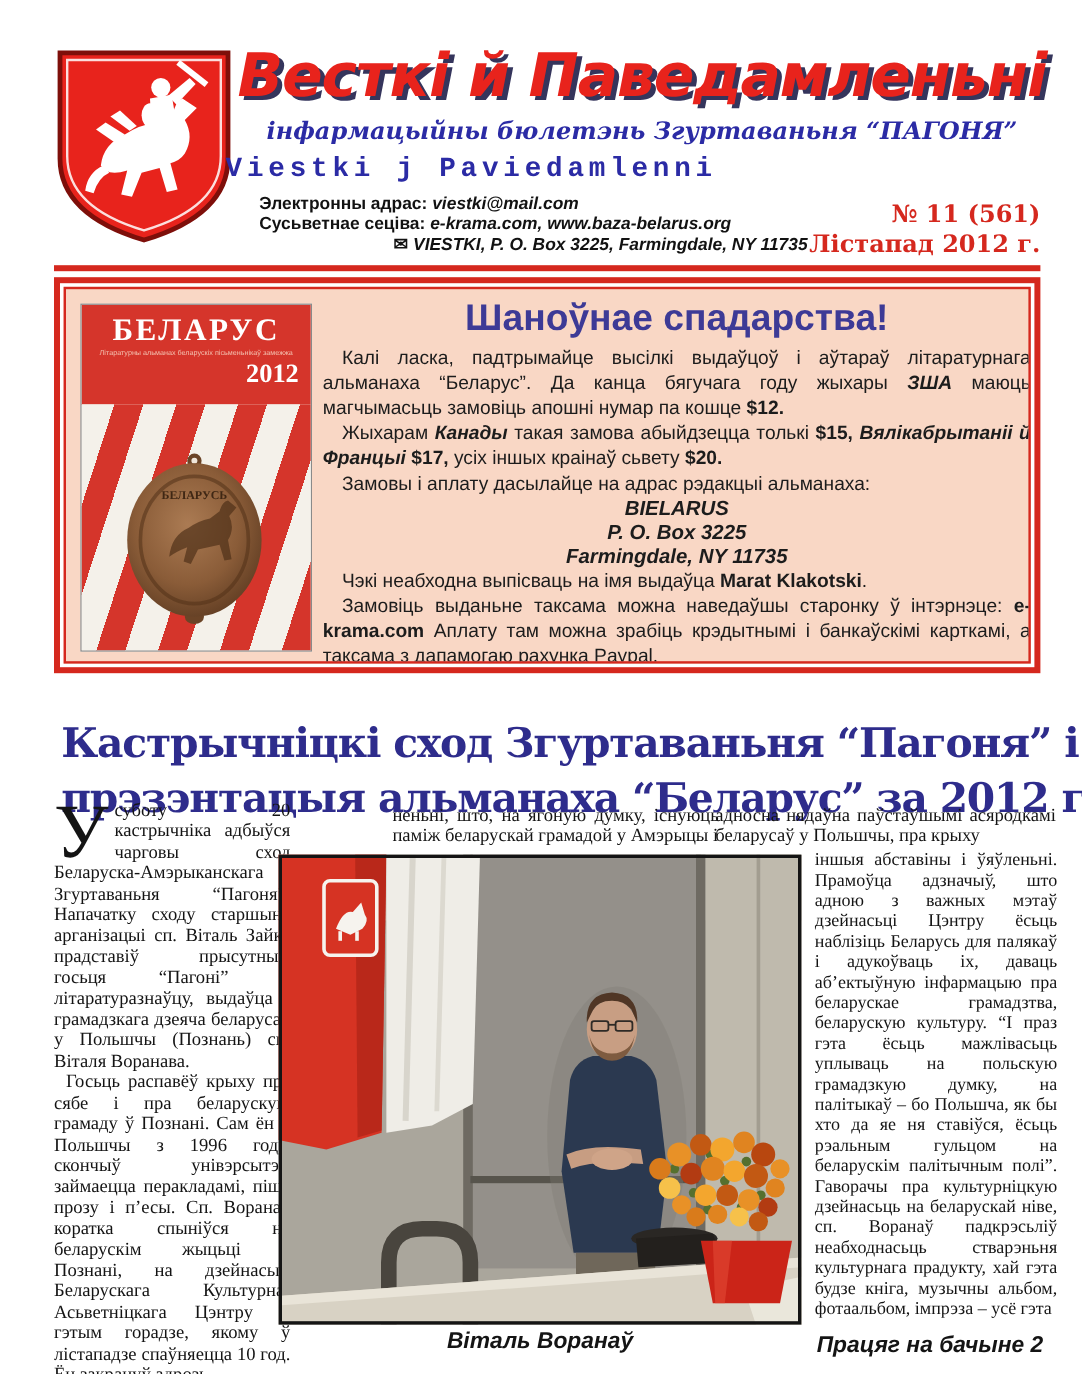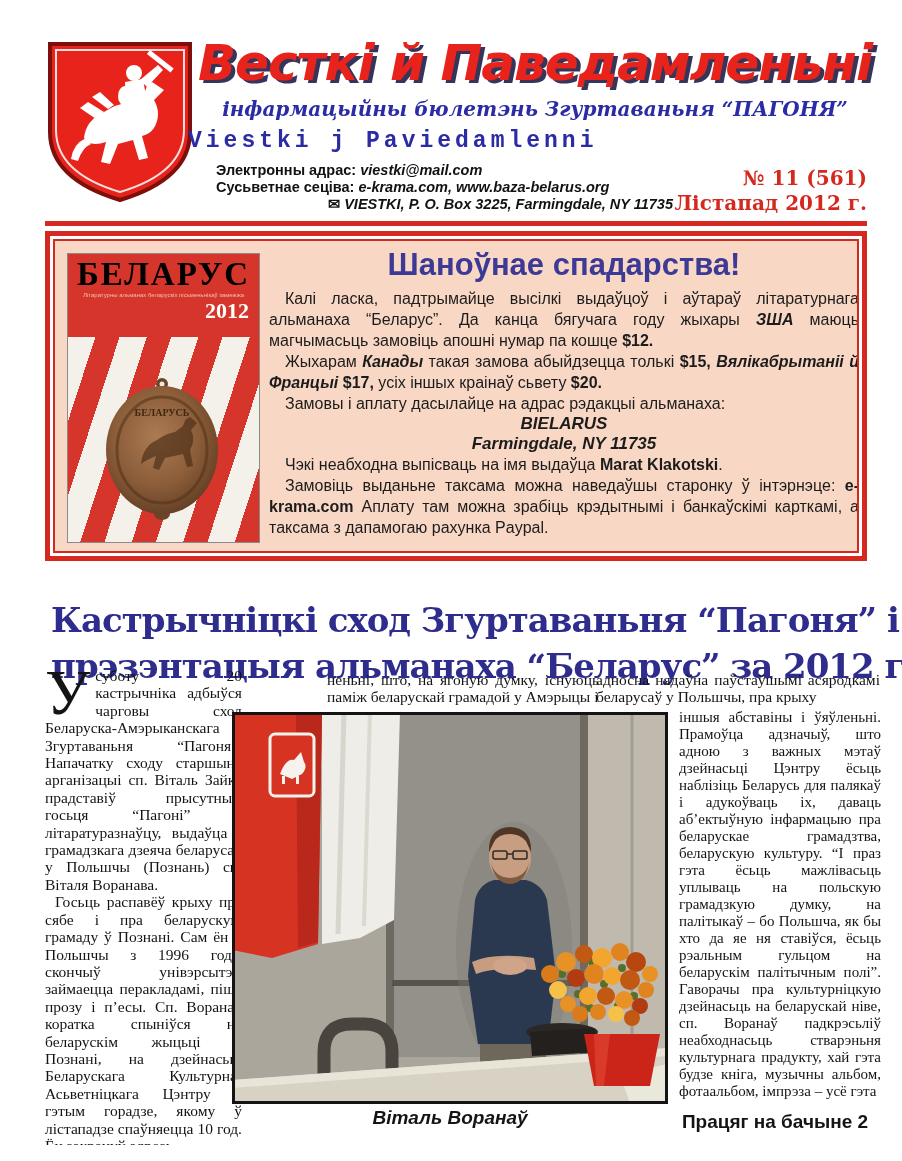--- a/index.html
+++ b/index.html
@@ -23,21 +23,21 @@
   .rule{position:absolute;left:45px;top:221px;width:822px;height:5px;background:#d5281e;}
   
   .annc-outer{position:absolute;left:45px;top:231px;width:822px;height:330px;box-sizing:border-box;
       border:5px solid #d5281e;background:#ffffff;padding:3px;}
   .annc-inner{position:relative;width:100%;height:100%;box-sizing:border-box;border:2px solid #d5281e;
       background:#f9d7c5;overflow:hidden;}
   .cover{position:absolute;left:12px;top:12px;width:191px;height:288px;border:1px solid #8a8a8a;
       background:#f4f1ea;overflow:hidden;}
   .cover-top{position:relative;height:83px;background:#d5352b;}
   .cover-title{padding-top:3px;text-align:center;font-family:"Liberation Serif",serif;font-weight:bold;
-      font-size:33px;line-height:35px;color:#000000;letter-spacing:2px;}
+      font-size:26px;line-height:35px;color:#ffffff;letter-spacing:2px;}
   .cover-sub{text-align:center;font-family:"Liberation Sans",sans-serif;font-size:6px;color:#f3bfae;white-space:nowrap;}
   .cover-year{text-align:right;padding-right:10px;font-family:"Liberation Serif",serif;font-weight:bold;
       font-size:22px;color:#ffffff;line-height:26px;}
   .cover-stripes{position:absolute;left:0;top:83px;right:0;bottom:0;
       background:repeating-linear-gradient(108deg,#f4f1ea 0 26px,#d5352b 26px 49px);}
   .medal{position:absolute;left:31px;top:118px;width:127px;height:150px;}
   .annc-text{position:absolute;left:214px;top:4px;width:590px;}
   .annc-heading{margin:2px 0 5px 0;text-align:center;font-family:"Liberation Sans",sans-serif;
       font-weight:bold;font-size:31px;color:#3d3a96;}
   .annc-p{margin:0;font-family:"Liberation Sans",sans-serif;font-size:16px;line-height:21px;
@@ -53,21 +53,21 @@
   .dropcap{float:left;font-size:64px;line-height:48px;padding:2px 5px 0 0;color:#141414;}
   .col1{position:absolute;left:45px;top:667px;width:197px;height:478px;overflow:hidden;}
   .col2top{position:absolute;left:327px;top:671px;width:272px;height:38px;overflow:hidden;}
   .col3top{position:absolute;left:596px;top:671px;width:284px;height:38px;overflow:hidden;}
   .col3main{position:absolute;left:679px;top:709px;width:202px;height:398px;overflow:hidden;}
   .col3main .body-p{font-size:15px;line-height:17px;}
   .photo{position:absolute;left:232px;top:712px;width:436px;height:392px;}
   .caption{position:absolute;left:232px;top:1107px;width:436px;text-align:center;
       font-family:"Liberation Sans",sans-serif;font-weight:bold;font-style:italic;font-size:19px;color:#141414;}
   .continued{position:absolute;left:658px;top:1111px;width:234px;text-align:center;
-      font-family:"Liberation Sans",sans-serif;font-weight:bold;font-size:19px;color:#141414;}
+      font-family:"Liberation Sans",sans-serif;font-weight:bold;font-style:italic;font-size:19px;color:#141414;}
 </style>
 </head>
 <body>
 
 <div id="page">
 
   <svg class="shield" viewBox="0 0 148 164">
     <path d="M4,4 H144 V92 Q144,139 74,160 Q4,139 4,92 Z" fill="#e8231c" stroke="#7e0f0a" stroke-width="4"></path>
     <path d="M10,10 H138 V90 Q138,133 74,152 Q10,133 10,90 Z" fill="none" stroke="#ffffff" stroke-width="2" opacity="0.85"></path>
     <g fill="#ffffff">
@@ -127,20 +127,21 @@
           <text x="63" y="44" font-size="10" font-weight="bold" fill="#3f2714" text-anchor="middle" font-family="Liberation Serif, serif">БЕЛАРУСЬ</text>
         </svg>
       </div>
 
       <div class="annc-text">
         <div class="annc-heading">Шаноўнае спадарства!</div>
         <p class="annc-p"><span>Калі ласка, падтрымайце высілкі выдаўцоў і аўтараў літаратурнага альманаха “Беларус”. Да канца бягучага году жыхары </span><span style="font-weight: bold; font-style: italic;">ЗША</span><span> маюць магчымасьць замовіць апошні нумар па кошце </span><span style="font-weight: bold;">$12.</span></p>
         <p class="annc-p"><span>Жыхарам </span><span style="font-weight: bold; font-style: italic;">Канады</span><span> такая замова абыйдзецца толькі </span><span style="font-weight: bold;">$15,</span><span> </span><span style="font-weight: bold; font-style: italic;">Вялікабрытаніі й Францыі</span><span> </span><span style="font-weight: bold;">$17,</span><span> усіх іншых краінаў сьвету </span><span style="font-weight: bold;">$20.</span></p>
         <p class="annc-p">Замовы і аплату дасылайце на адрас рэдакцыі альманаха:</p>
         <div class="annc-addr">BIELARUS</div>
+        <div class="annc-addr">P. O. Box 3225</div>
         <div class="annc-addr">Farmingdale, NY 11735</div>
         <p class="annc-p"><span>Чэкі неабходна выпісваць на імя выдаўца </span><span style="font-weight: bold;">Marat Klakotski</span><span>.</span></p>
         <p class="annc-p"><span>Замовіць выданьне таксама можна наведаўшы старонку ў інтэрнэце: </span><span style="font-weight: bold;">e-krama.com</span><span>   Аплату там можна зрабіць крэдытнымі і банкаўскімі карткамі, а таксама з дапамогаю рахунка Paypal.</span></p>
       </div>
 
     </div>
   </div>
 
   <div class="headline">
     <div>Кастрычніцкі сход Згуртаваньня “Пагоня” і</div>

